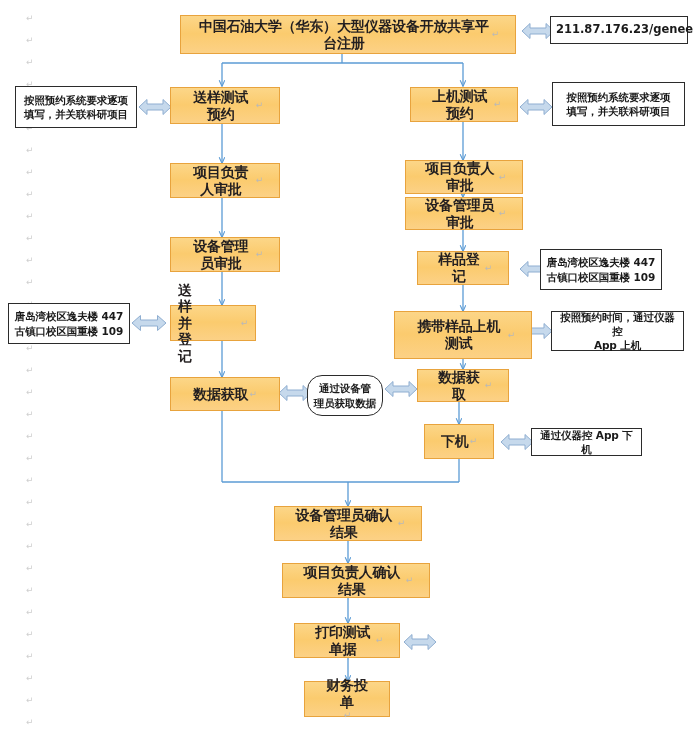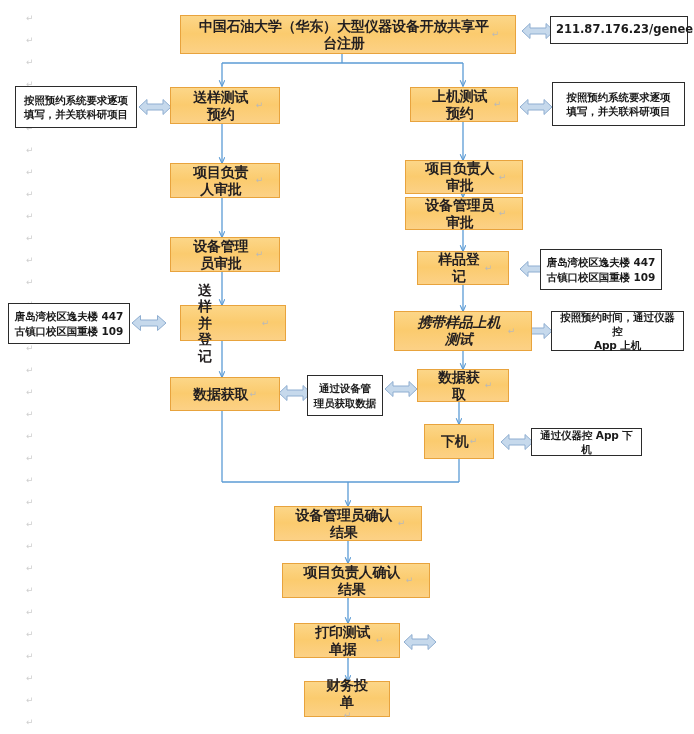--- a/index.html
+++ b/index.html
@@ -220,35 +220,35 @@
   <div class="node proc" style="left:170px;top:163px;width:110px;height:35px;">
     <span>项目负责人审批</span>
       <span class="pilcrow">↵</span>
   </div>
 
   <div class="node proc" style="left:170px;top:237px;width:110px;height:35px;">
     <span>设备管理员审批</span>
       <span class="pilcrow">↵</span>
   </div>
 
-  <div class="node proc" style="left:180px;top:305px;width:106px;height:36px;gap:48px;">
+  <div class="node proc" style="left:170px;top:305px;width:86px;height:36px;gap:48px;">
     <span>送样并登记</span>
       <span class="pilcrow">↵</span>
   </div>
   <div class="node note" style="left:8px;top:303px;width:122px;height:41px;flex-direction:column;justify-content:center;">
     <span class="ln">唐岛湾校区逸夫楼 447</span>
     <span class="ln">古镇口校区国重楼 109</span>
   </div>
 
   <div class="node proc" style="left:170px;top:377px;width:110px;height:34px;">
     <span>数据获取</span>
       <span class="pilcrow">↵</span>
   </div>
 
-  <div class="node note" style="left:307px;top:375px;width:76px;height:41px;flex-direction:column;justify-content:center;">
+  <div class="node note" style="left:307px;top:375px;width:76px;height:41px;flex-direction:column;justify-content:center;border-radius:15px;">
     <span class="ln" style="text-align:center;">通过设备管</span>
     <span class="ln">理员获取数据</span>
   </div>
 
   <div class="node proc" style="left:410px;top:87px;width:108px;height:35px;">
     <span>上机测试预约</span>
       <span class="pilcrow">↵</span>
   </div>
   <div class="node note" style="left:552px;top:82px;width:133px;height:44px;flex-direction:column;justify-content:center;">
     <span class="ln" style="text-align:center;">按照预约系统要求逐项</span>
@@ -267,21 +267,21 @@
 
   <div class="node proc" style="left:417px;top:251px;width:92px;height:34px;">
     <span>样品登记</span>
       <span class="pilcrow">↵</span>
   </div>
   <div class="node note" style="left:540px;top:249px;width:122px;height:41px;flex-direction:column;justify-content:center;">
     <span class="ln">唐岛湾校区逸夫楼 447</span>
     <span class="ln">古镇口校区国重楼 109</span>
   </div>
 
-  <div class="node proc" style="left:394px;top:311px;width:138px;height:40px;font-style:italic;">
+  <div class="node proc" style="left:394px;top:311px;width:138px;height:48px;">
     <span>携带样品上机测试</span>
       <span class="pilcrow">↵</span>
   </div>
   <div class="node note" style="left:551px;top:311px;width:133px;height:40px;flex-direction:column;justify-content:center;">
     <span class="ln">按照预约时间，通过仪器控</span>
     <span class="ln">App 上机</span>
   </div>
 
   <div class="node proc" style="left:417px;top:369px;width:92px;height:33px;">
     <span>数据获取</span>

